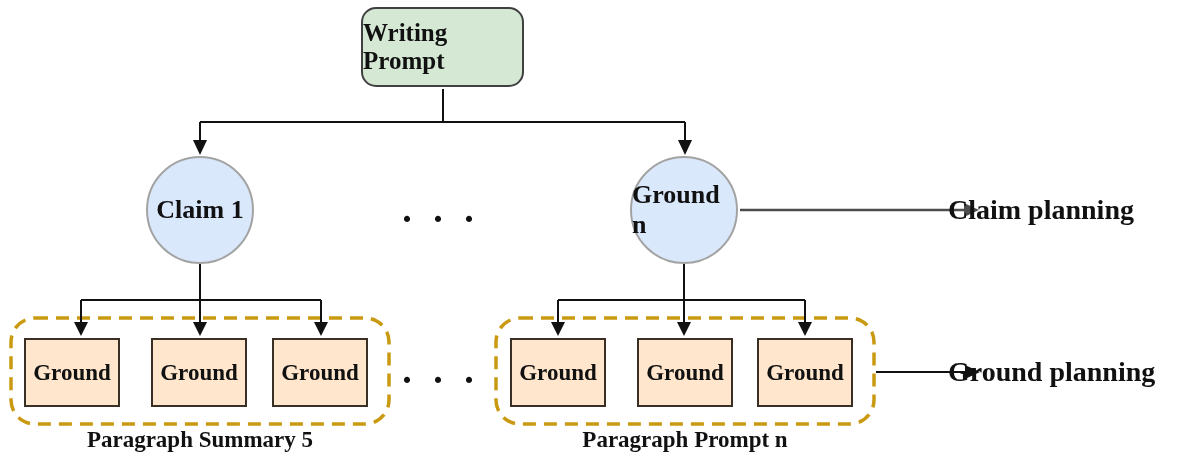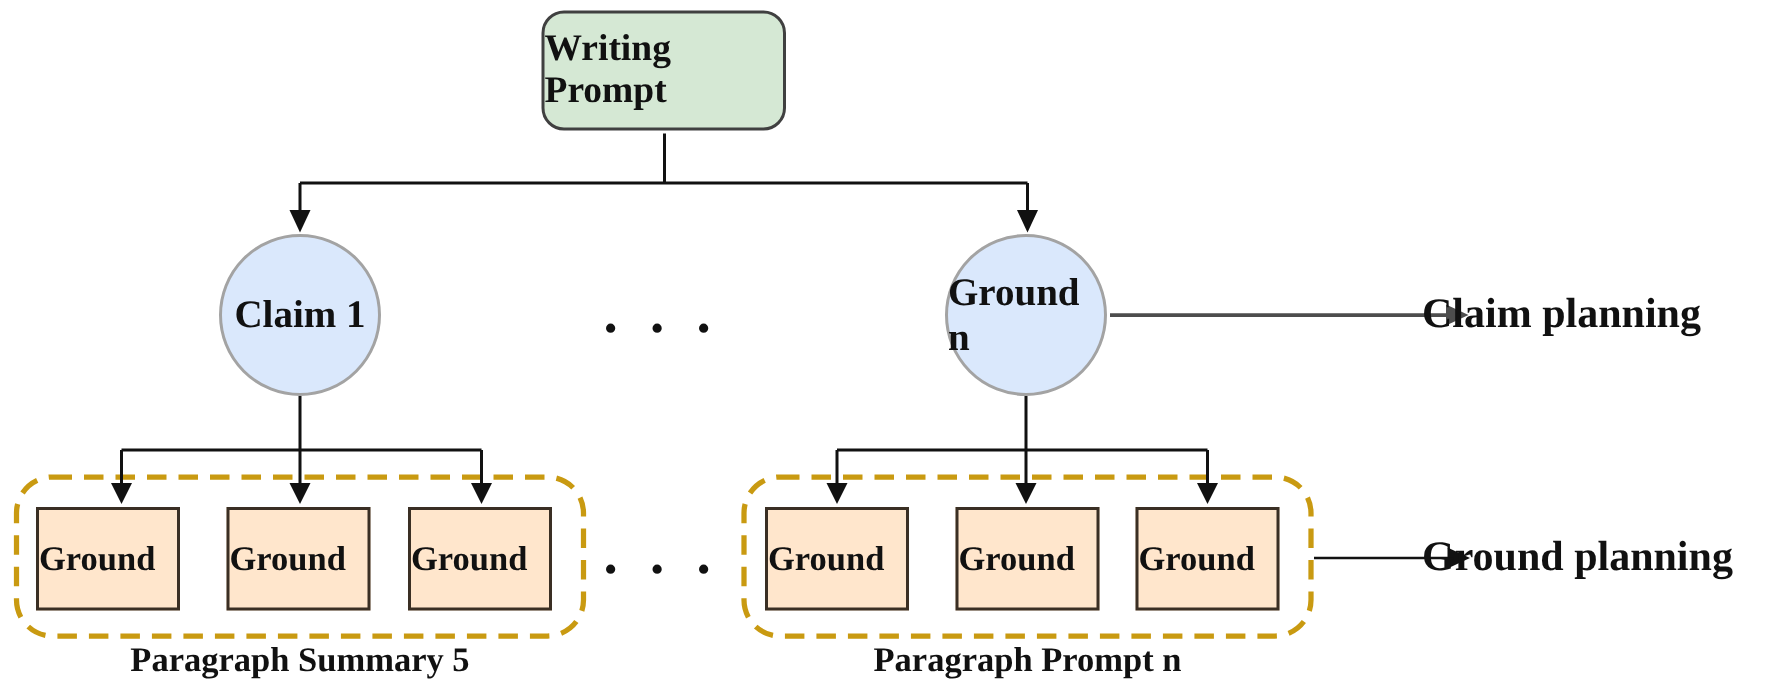--- a/index.html
+++ b/index.html
@@ -43,21 +43,21 @@
     font-size: 26px; font-weight: 700;
   }
   .claim-1 { left: 146px; }
   .claim-n { left: 630px; }
   .ground-box {
     position: absolute;
     top: 338px;
     width: 96px; height: 69px;
     background: #ffe6cc;
     border: 2px solid #3a2f24;
-    display: flex; align-items: center; 
+    display: flex; align-items: center; justify-content: center;
     font-size: 23px; font-weight: 700;
   }
   .dots {
     position: absolute;
     left: 399px;
     width: 84px; height: 44px;
     display: flex; align-items: flex-end; justify-content: center;
     font-size: 38px; font-weight: 700;
     letter-spacing: 6px;
     line-height: 1;

